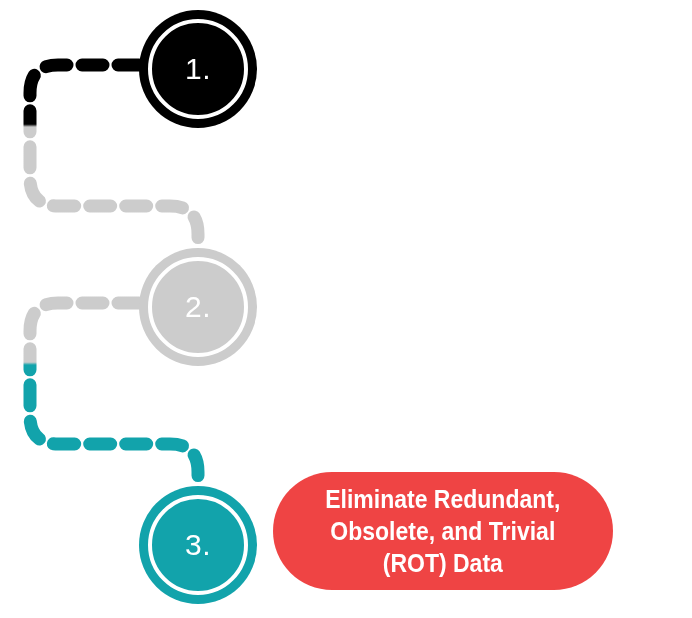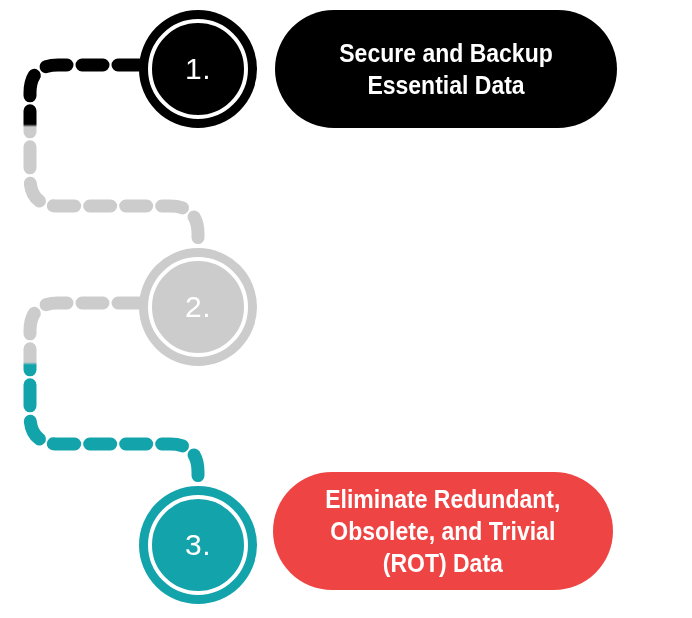--- a/index.html
+++ b/index.html
@@ -124,24 +124,20 @@
              Q 30 444 58 444
              L 170 444
              Q 198 444 198 472
              L 198 488" fill="none" stroke="url(#grad-2)" stroke-width="13" stroke-linecap="round" stroke-dasharray="21 15"></path>
   </svg>
 
   <div class="step-circle" id="circle-1">
     <span class="inner-ring"></span>
     <span class="step-num">1.</span>
   </div>
-  <div class="step-pill" id="pill-1">
-    <span class="pill-text">Secure and Backup
-Essential Data</span>
-  </div>
 
   <div class="step-circle" id="circle-2">
     <span class="inner-ring"></span>
     <span class="step-num">2.</span>
   </div>
 
   <div class="step-circle" id="circle-3">
     <span class="inner-ring"></span>
     <span class="step-num">3.</span>
   </div>

